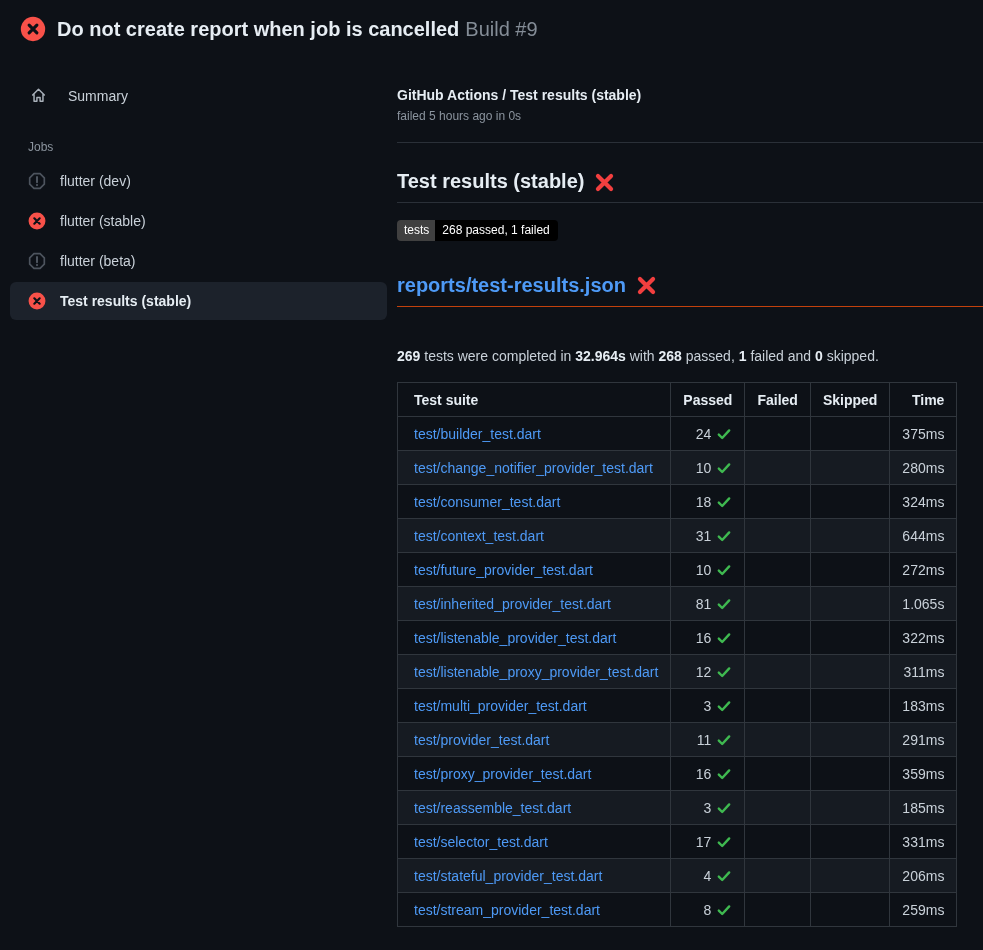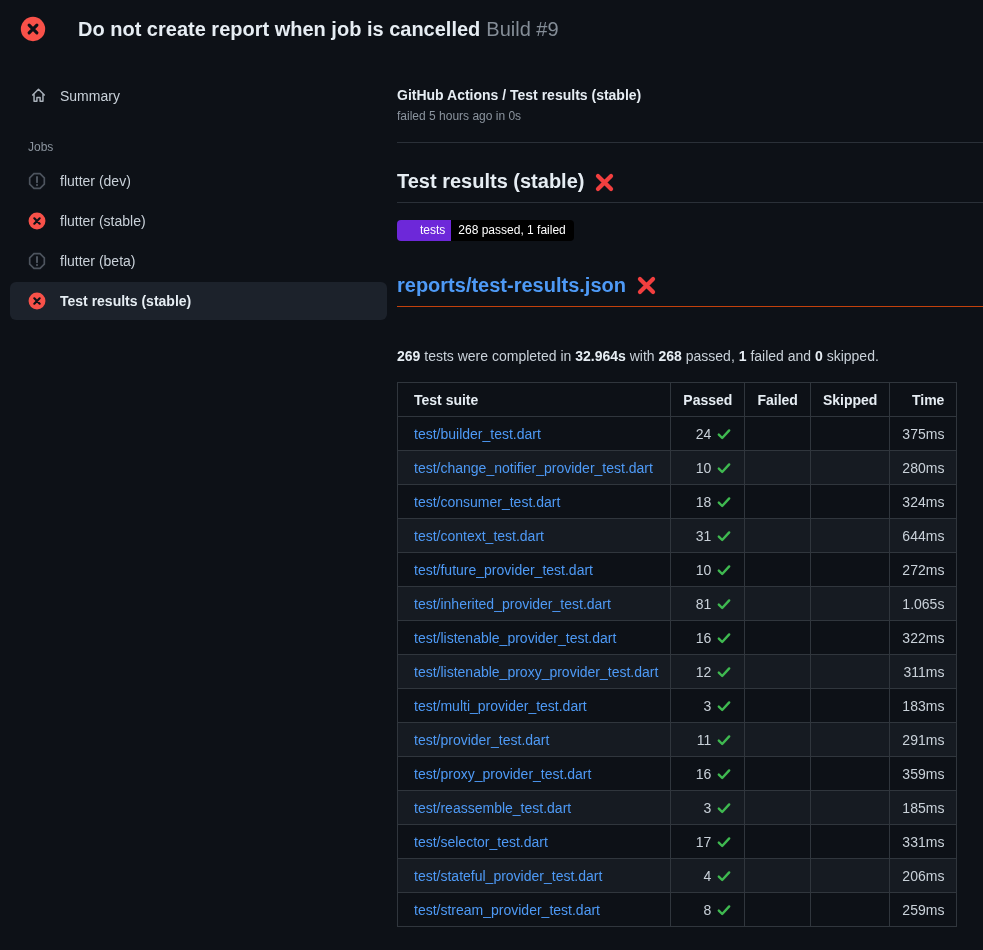--- a/index.html
+++ b/index.html
@@ -9,33 +9,33 @@
     color:#c9d1d9;
     font-family:"Liberation Sans", sans-serif;
     font-size:14px;
   }
   svg { display:inline-block; vertical-align:middle; }
 
   
   .page-header {
     display:flex; align-items:center;
     padding:15px 20px 14px 20px;
-    gap:32px;
+    gap:11px;
   }
   .page-header h1 { font-size:20px; font-weight:700; color:#e6edf3; line-height:28px; }
   .page-header .build { color:#848d97; font-weight:400; margin-left:6px; }
 
   
   .layout { display:flex; align-items:flex-start; }
   .sidebar { width:397px; flex:0 0 397px; padding-top:24px; }
   .main { flex:1; padding-right:0; }
 
   
   .summary-item {
-    display:flex; align-items:center; gap:13px;
+    display:flex; align-items:center; gap:21px;
     padding:6px 0 6px 30px; cursor:pointer;
     color:#c9d1d9; font-size:14px;
   }
   .jobs-label {
     color:#8b949e; font-size:12px;
     margin:30px 0 8px 28px;
   }
   .job-item {
     display:flex; align-items:center; gap:14px;
     margin:2px 10px; padding:10px 8px 10px 18px;
@@ -56,21 +56,21 @@
     font-size:20px; font-weight:700; color:#e6edf3;
     display:flex; align-items:center; gap:10px;
   }
   .section-title .x-mark { margin-top:2px; }
 
   .badge {
     display:inline-flex; margin-top:17px;
     border-radius:4px; overflow:hidden;
     font-size:12px; line-height:14px; color:#ffffff;
   }
-  .badge-label { background:#6d28d9; padding:3px 6px 4px 23px; }
+  .badge-label { background:#404040; padding:3px 6px 4px 7px; }
   .badge-value { background:#000000; padding:3px 8px 4px 7px; }
 
   .report-title {
     margin-top:33px; padding-bottom:9px;
     border-bottom:1px solid #c2410c;
     font-size:20px; font-weight:700;
     display:flex; align-items:center; gap:10px;
   }
   .report-title a { color:#4e9af6; text-decoration:none; cursor:pointer; }
 

